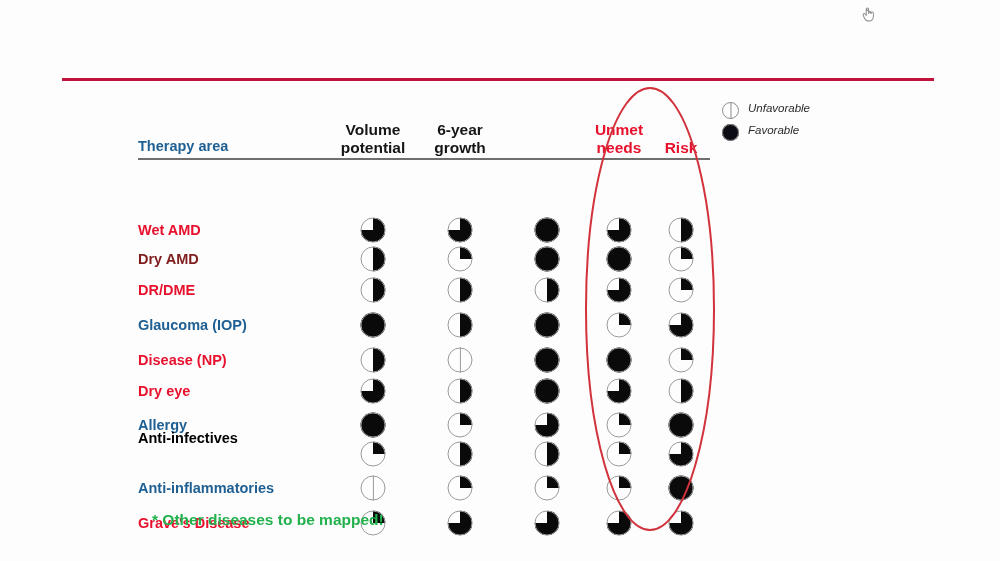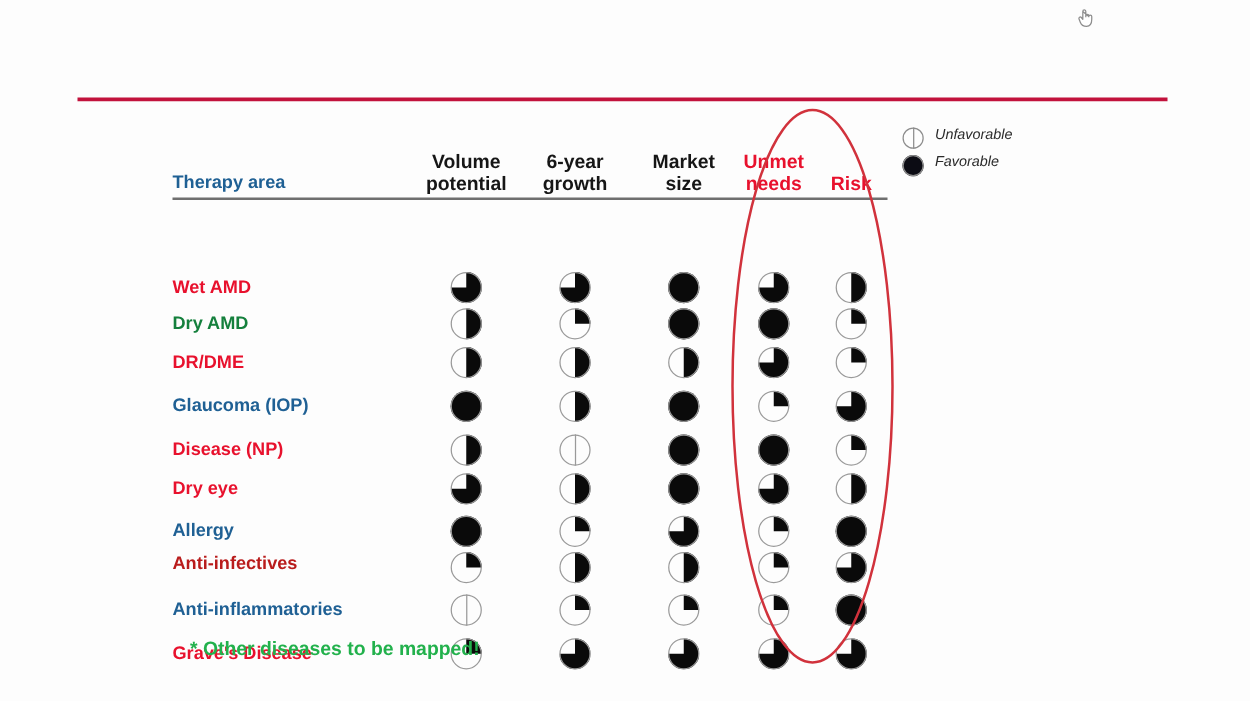--- a/index.html
+++ b/index.html
@@ -109,24 +109,20 @@
     <div id="header-row">
         <div class="col-head first" style="color: rgb(31, 96, 148); left: 0px;">Therapy area</div>
         <div class="col-head" style="color: rgb(22, 22, 22); left: 190px; width: 90px;">
           <div>Volume</div>
           <div>potential</div>
         </div>
         <div class="col-head" style="color: rgb(22, 22, 22); left: 277px; width: 90px;">
           <div>6-year</div>
           <div>growth</div>
         </div>
-        <div class="col-head" style="color: rgb(22, 22, 22); left: 364px; width: 90px;">
-          <div>Market</div>
-          <div>size</div>
-        </div>
         <div class="col-head circled" style="color: rgb(232, 17, 45); left: 436px; width: 90px;">
           <div>Unmet</div>
           <div>needs</div>
         </div>
         <div class="col-head circled" style="color: rgb(232, 17, 45); left: 498px; width: 90px;">
           <div>Risk</div>
         </div>
       </div>
     <div id="body">
         <div class="row">
@@ -156,21 +152,21 @@
             </div>
           </div>
           <div style="position: absolute; left: 543px; top: 72px;">
             <div class="ball" style="width: 25px; height: 25px;">
               <div class="fill" style="clip-path: polygon(50% 50%, 50% 0px, 100% 0px, 100% 100%, 50% 100%);"></div>
               <div class="ring"></div>
             </div>
           </div>
         </div>
         <div class="row">
-          <div class="row-label" style="top: 101px; color: #15803d;">Dry AMD</div>
+          <div class="row-label" style="top: 101px; color: #7f1d1d;">Dry AMD</div>
           <div style="position: absolute; left: 235px; top: 101px;">
             <div class="ball" style="width: 25px; height: 25px;">
               <div class="fill" style="clip-path: polygon(50% 50%, 50% 0px, 100% 0px, 100% 100%, 50% 100%);"></div>
               <div class="ring"></div>
             </div>
           </div>
           <div style="position: absolute; left: 322px; top: 101px;">
             <div class="ball" style="width: 25px; height: 25px;">
               <div class="fill" style="clip-path: polygon(50% 50%, 50% 0px, 100% 0px, 100% 50%);"></div>
               <div class="ring"></div>
@@ -354,21 +350,21 @@
             </div>
           </div>
           <div style="position: absolute; left: 543px; top: 267px;">
             <div class="ball" style="width: 25px; height: 25px;">
               <div class="fill"></div>
               <div class="ring"></div>
             </div>
           </div>
         </div>
         <div class="row">
-          <div class="row-label" style="top: 293px; color: #b91c1c;">Anti-infectives</div>
+          <div class="row-label" style="top: 280px; color: #000000;">Anti-infectives</div>
           <div style="position: absolute; left: 235px; top: 296px;">
             <div class="ball" style="width: 25px; height: 25px;">
               <div class="fill" style="clip-path: polygon(50% 50%, 50% 0px, 100% 0px, 100% 50%);"></div>
               <div class="ring"></div>
             </div>
           </div>
           <div style="position: absolute; left: 322px; top: 296px;">
             <div class="ball" style="width: 25px; height: 25px;">
               <div class="fill" style="clip-path: polygon(50% 50%, 50% 0px, 100% 0px, 100% 100%, 50% 100%);"></div>
               <div class="ring"></div>

